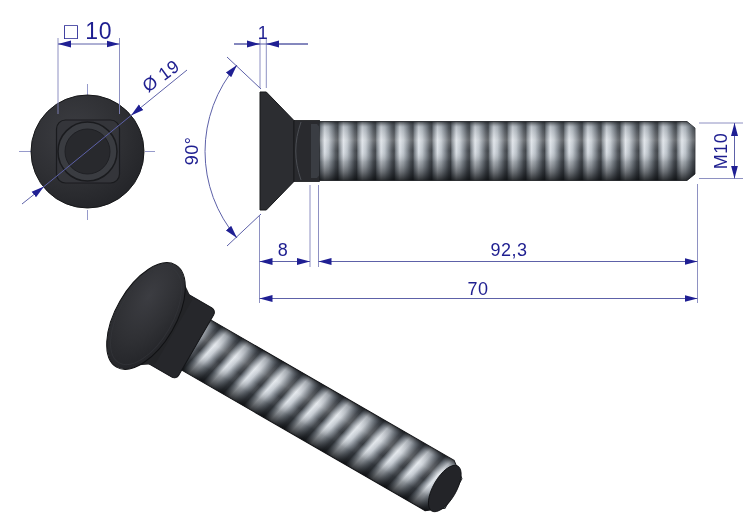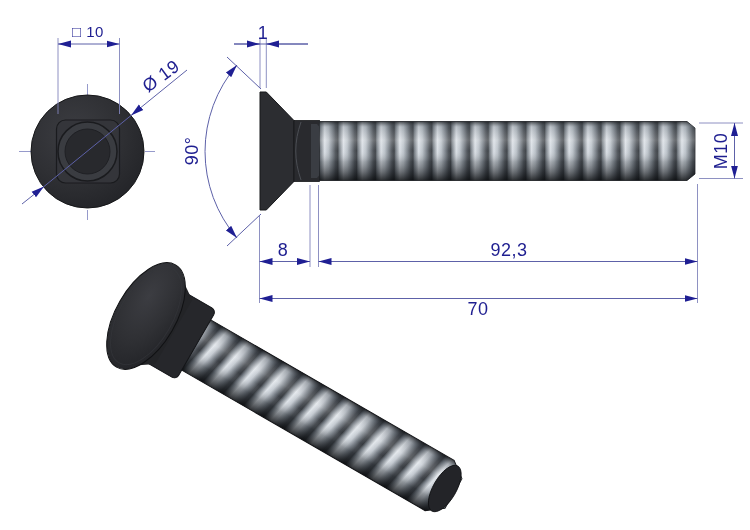--- a/index.html
+++ b/index.html
@@ -7,21 +7,21 @@
     position:relative;width:750px;height:530px;background:#ffffff;overflow:hidden;
     font-family:"Liberation Sans", sans-serif;
   }
   .canvas svg{position:absolute;left:0;top:0;}
   .lbl{
     position:absolute;color:#1e1e90;font-size:18px;line-height:1;white-space:nowrap;
     transform:translate(-50%,-50%);letter-spacing:0.5px;
   }
   .lbl.rot90{transform:translate(-50%,-50%) rotate(-90deg);}
   .lbl.rot36{transform:translate(-50%,-50%) rotate(-36deg);}
-  .lbl.big{font-size:15px;}
+  .lbl.big{font-size:23px;}
   .dimline{stroke:#5d61a8;stroke-width:1;fill:none;}
   .extline{stroke:#8184bb;stroke-width:0.9;fill:none;}
   .cline{stroke:#8a8ec5;stroke-width:0.9;fill:none;stroke-dasharray:12 3 3 3;}
 </style>
 </head>
 <body>
 
 <div class="canvas">
 
   <svg width="750" height="530" viewBox="0 0 750 530">
@@ -133,15 +133,15 @@
     </g>
   </svg>
 
   <span class="lbl big" style="left:88px;top:31px;">□ 10</span>
   <span class="lbl rot36" style="left:161px;top:76px;">Ø 19</span>
   <span class="lbl" style="left:263px;top:33px;">1</span>
   <span class="lbl rot90" style="left:192px;top:151px;">90°</span>
   <span class="lbl rot90" style="left:721px;top:151px;">M10</span>
   <span class="lbl" style="left:283px;top:250px;">8</span>
   <span class="lbl" style="left:509px;top:250px;">92,3</span>
-  <span class="lbl" style="left:478px;top:289px;margin-top:20px;">70</span>
+  <span class="lbl" style="left:478px;top:289px;">70</span>
 
 </div>
 
 </body></html>

